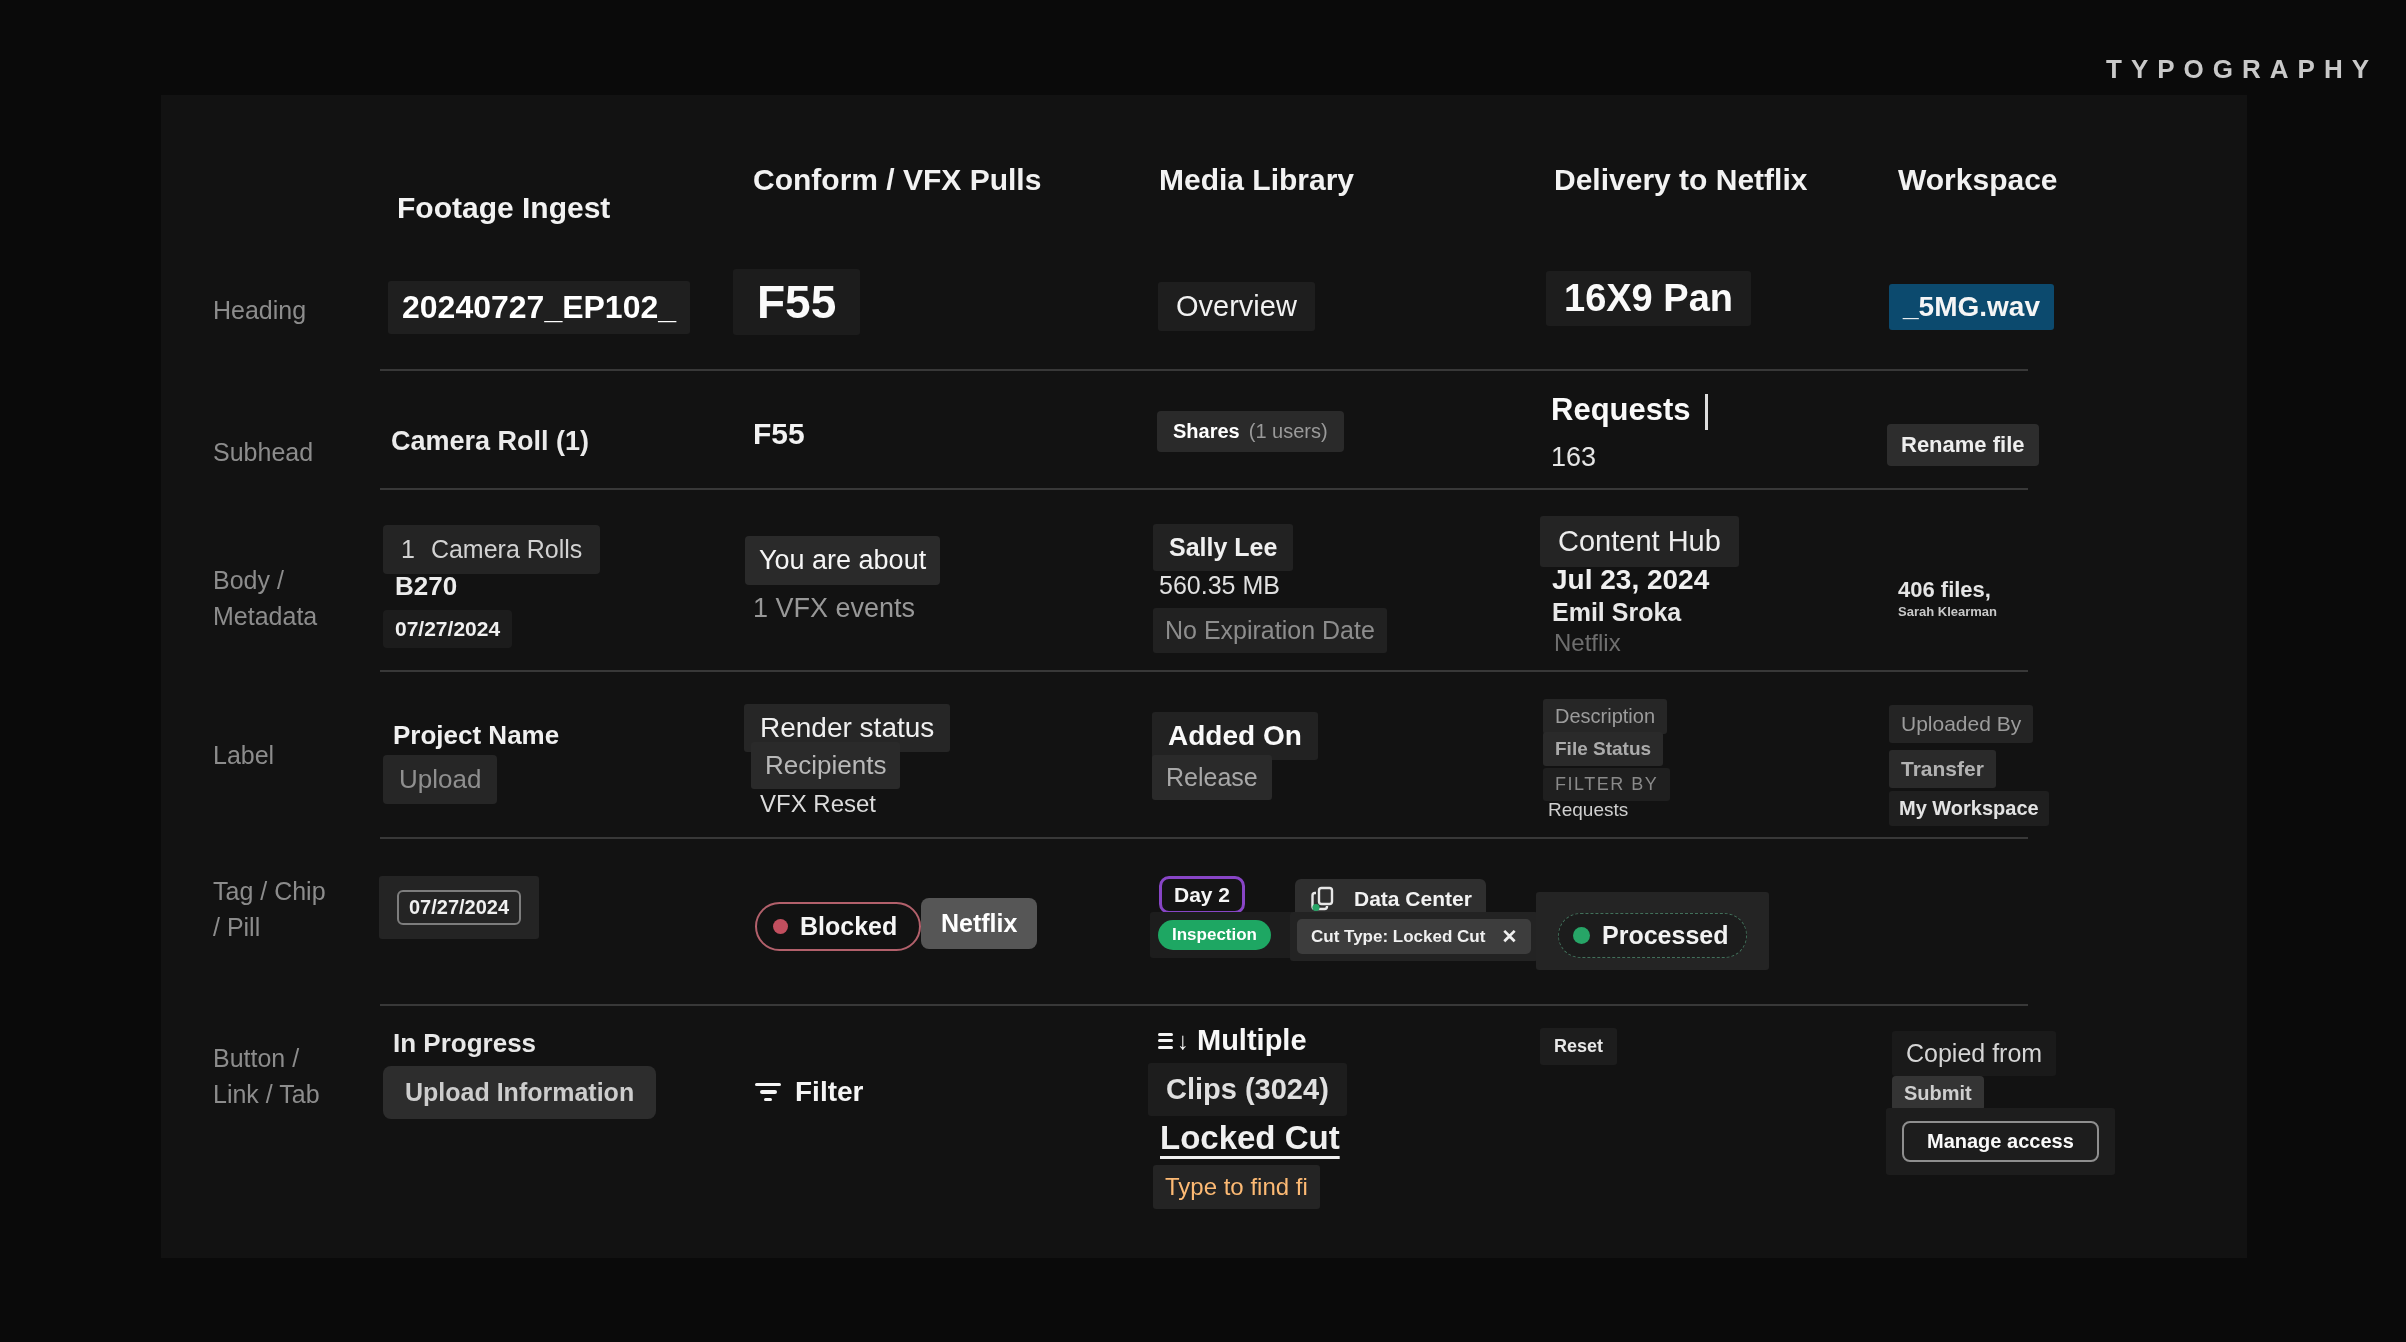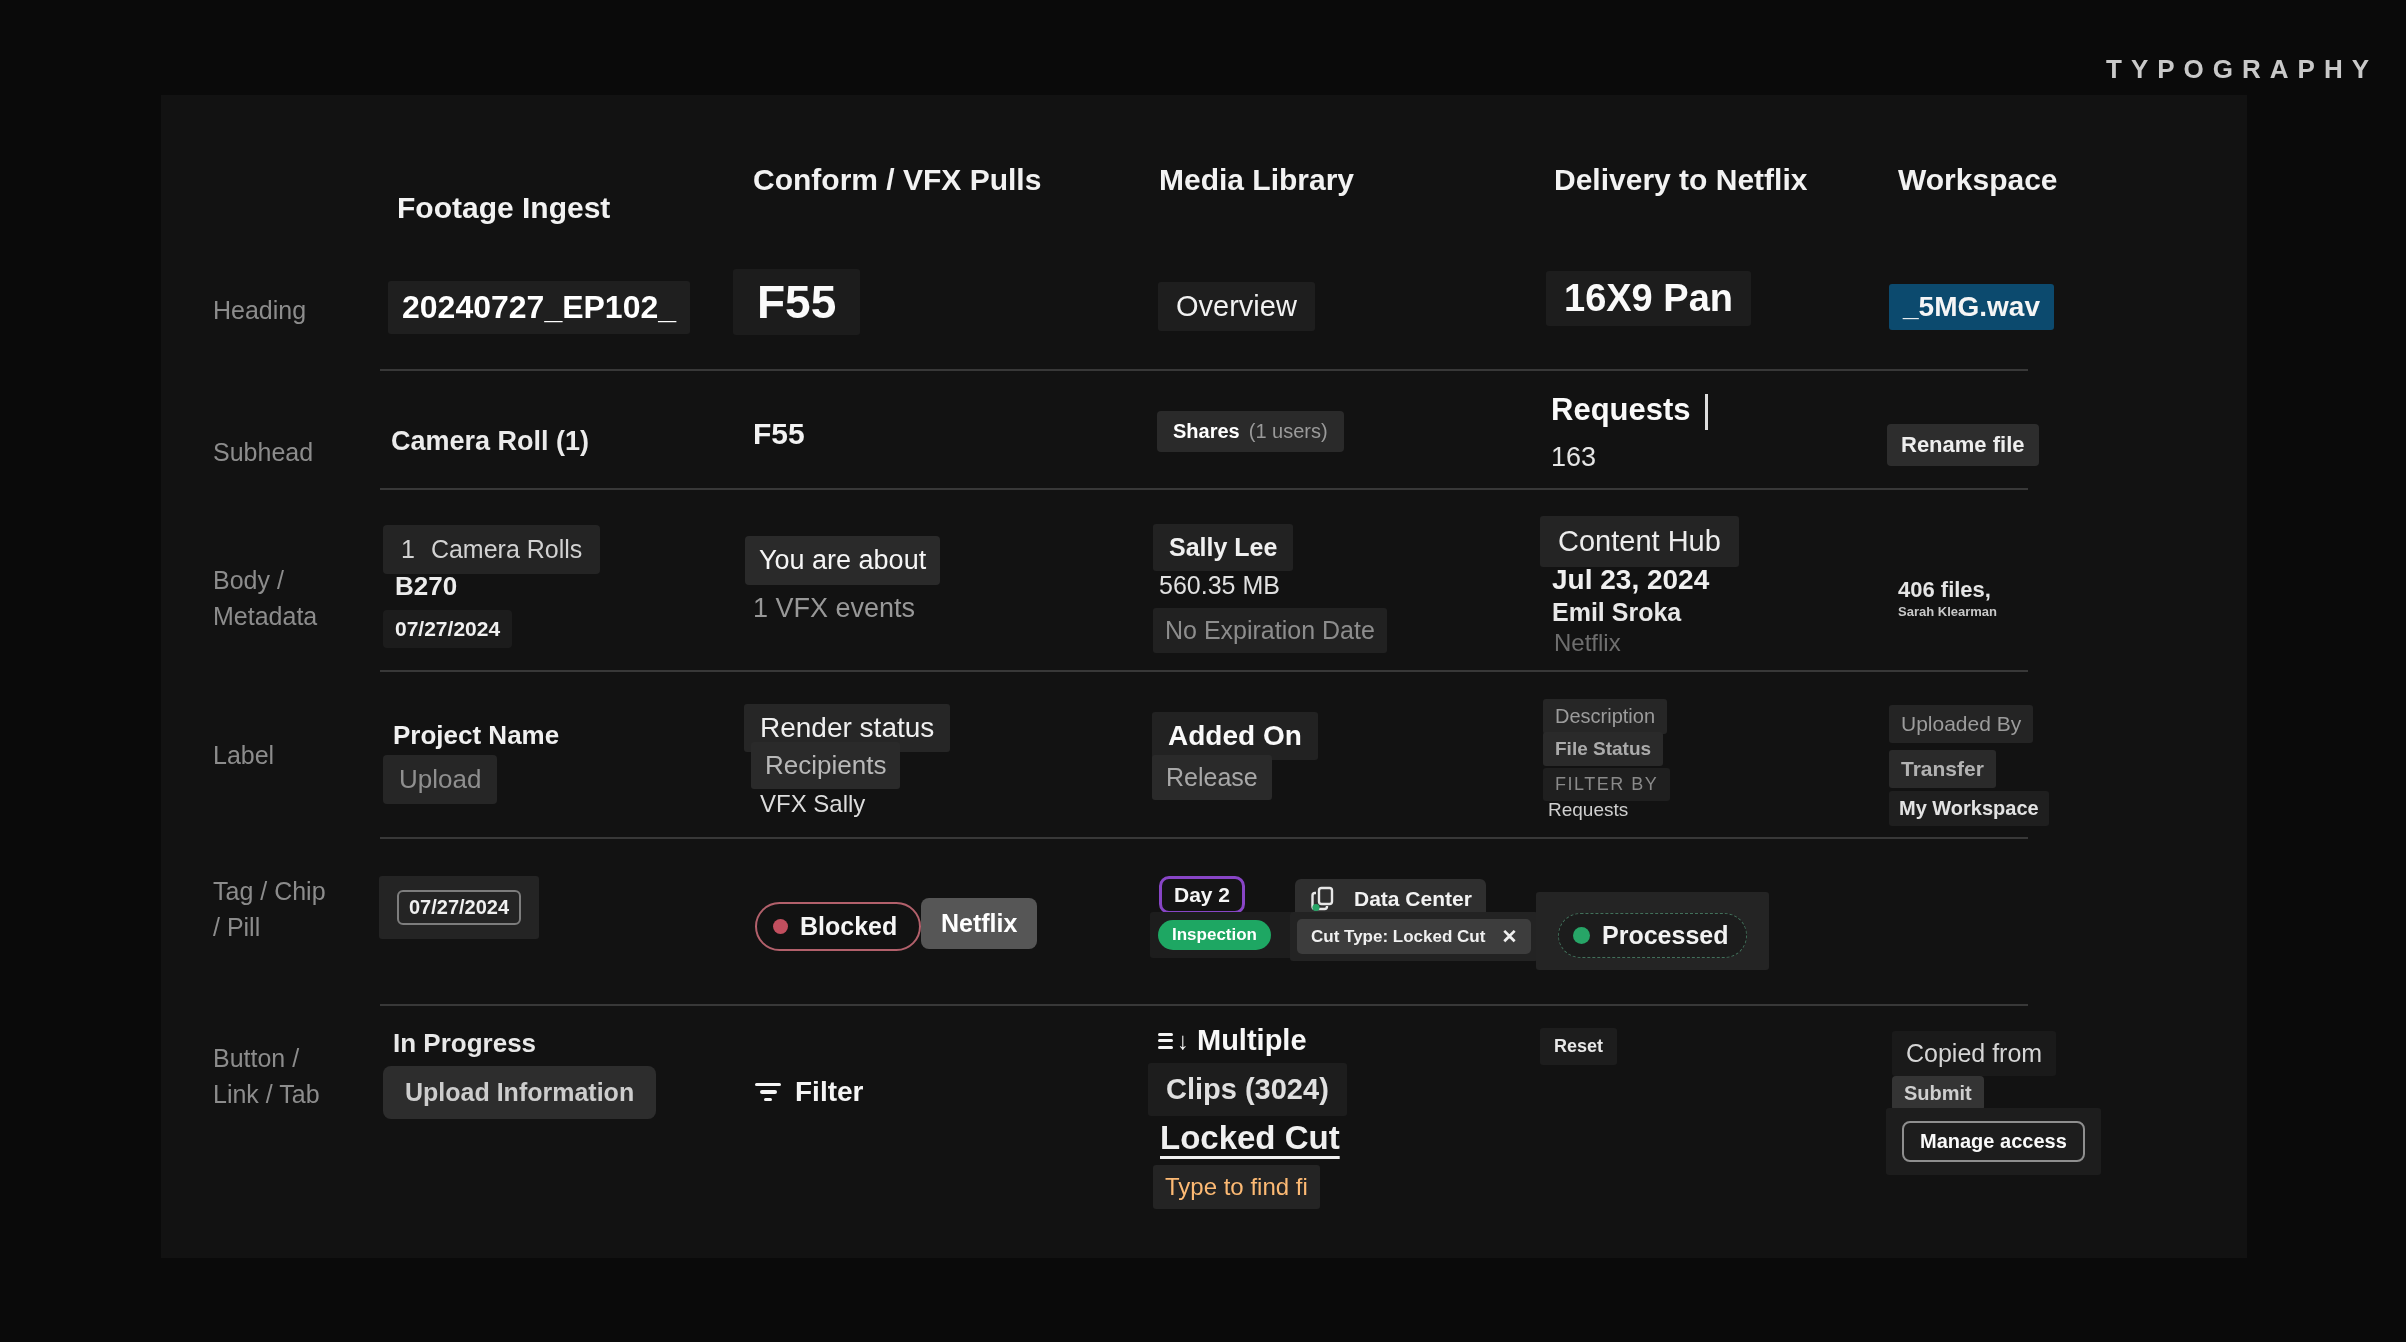--- a/index.html
+++ b/index.html
@@ -95,21 +95,21 @@
 <div class="abs" style="left:1554px;top:629px;font-size:24px;color:#6e6e6e;">Netflix</div>
 
 <div class="abs" style="left:1898px;top:577px;font-size:22px;font-weight:bold;color:#e5e5e5;">406 files,</div>
 <div class="abs" style="left:1898px;top:604px;font-size:13px;font-weight:bold;color:#c8c8c8;">Sarah Klearman</div>
 
 <div class="abs" style="left:393px;top:720px;font-size:26px;font-weight:bold;color:#f0f0f0;">Project Name</div>
 <div class="abs box" style="left:383px;top:755px;background:#262626;padding:9px 16px;font-size:26px;color:#8f8f8f;">Upload</div>
 
 <div class="abs box" style="left:744px;top:704px;background:#262626;padding:8px 16px;font-size:28px;color:#efefef;border-radius:3px;">Render status</div>
 <div class="abs box" style="left:751px;top:742px;background:#2a2a2a;padding:8px 14px;font-size:26px;color:#b8b8b8;border-radius:3px;">Recipients</div>
-<div class="abs" style="left:760px;top:790px;font-size:24px;color:#dcdcdc;">VFX Sally</div>
+<div class="abs" style="left:760px;top:790px;font-size:24px;color:#dcdcdc;">VFX Reset</div>
 
 <div class="abs box" style="left:1152px;top:712px;background:#222222;padding:8px 16px;font-size:28px;font-weight:bold;color:#fafafa;border-radius:3px;">Added On</div>
 <div class="abs box" style="left:1152px;top:755px;background:#2a2a2a;padding:8px 14px;font-size:25px;color:#a8a8a8;border-radius:3px;">Release</div>
 
 <div class="abs box" style="left:1543px;top:699px;background:#262626;padding:6px 12px;font-size:20px;color:#9c9c9c;border-radius:3px;">Description</div>
 <div class="abs box" style="left:1543px;top:732px;background:#2a2a2a;padding:6px 12px;font-size:19px;font-weight:bold;color:#ababab;border-radius:3px;">File Status</div>
 <div class="abs box" style="left:1543px;top:768px;background:#1f1f1f;padding:6px 12px;font-size:18px;letter-spacing:1.5px;color:#8a8a8a;border-radius:3px;">FILTER BY</div>
 <div class="abs" style="left:1548px;top:799px;font-size:19px;color:#cfcfcf;">Requests</div>
 
 <div class="abs box" style="left:1889px;top:705px;background:#242424;padding:7px 12px;font-size:21px;color:#9c9c9c;border-radius:3px;">Uploaded By</div>
@@ -177,14 +177,14 @@
 </div>
 <div class="abs box" style="left:1148px;top:1063px;background:#1d1d1d;padding:10px 18px;font-size:29px;font-weight:bold;color:#e0e0e0;border-radius:3px;">Clips (3024)</div>
 <div class="abs" style="left:1160px;top:1119px;font-size:33px;font-weight:bold;color:#f0f0f0;text-decoration:underline;text-decoration-thickness:2.5px;text-underline-offset:7px;">Locked Cut</div>
 <div class="abs box" style="left:1153px;top:1165px;background:#242424;padding:8px 12px;font-size:24px;color:#fdba74;border-radius:3px;">Type to find fi</div>
 
 <div class="abs box" style="left:1540px;top:1028px;background:#1d1d1d;padding:8px 14px;font-size:18px;font-weight:bold;color:#e8e8e8;border-radius:3px;">Reset</div>
 
 <div class="abs box" style="left:1892px;top:1031px;background:#1a1a1a;padding:8px 14px;font-size:25px;color:#d5d5d5;border-radius:3px;">Copied from</div>
 <div class="abs box" style="left:1892px;top:1076px;background:#343434;padding:6px 12px;font-size:20px;font-weight:bold;color:#cfcfcf;">Submit</div>
 <div class="abs box" style="left:1886px;top:1108px;background:#1d1d1d;padding:13px 16px;border-radius:3px;">
-  <span class="box" style="border:2px solid #8f8f8f;border-radius:8px;padding:7px 16px;font-size:20px;font-weight:bold;color:#fafafa;">Manage access</span>
+  <span class="box" style="border:2px solid #8f8f8f;border-radius:8px;padding:7px 23px;font-size:20px;font-weight:bold;color:#fafafa;">Manage access</span>
 </div>
 
 </body></html>

